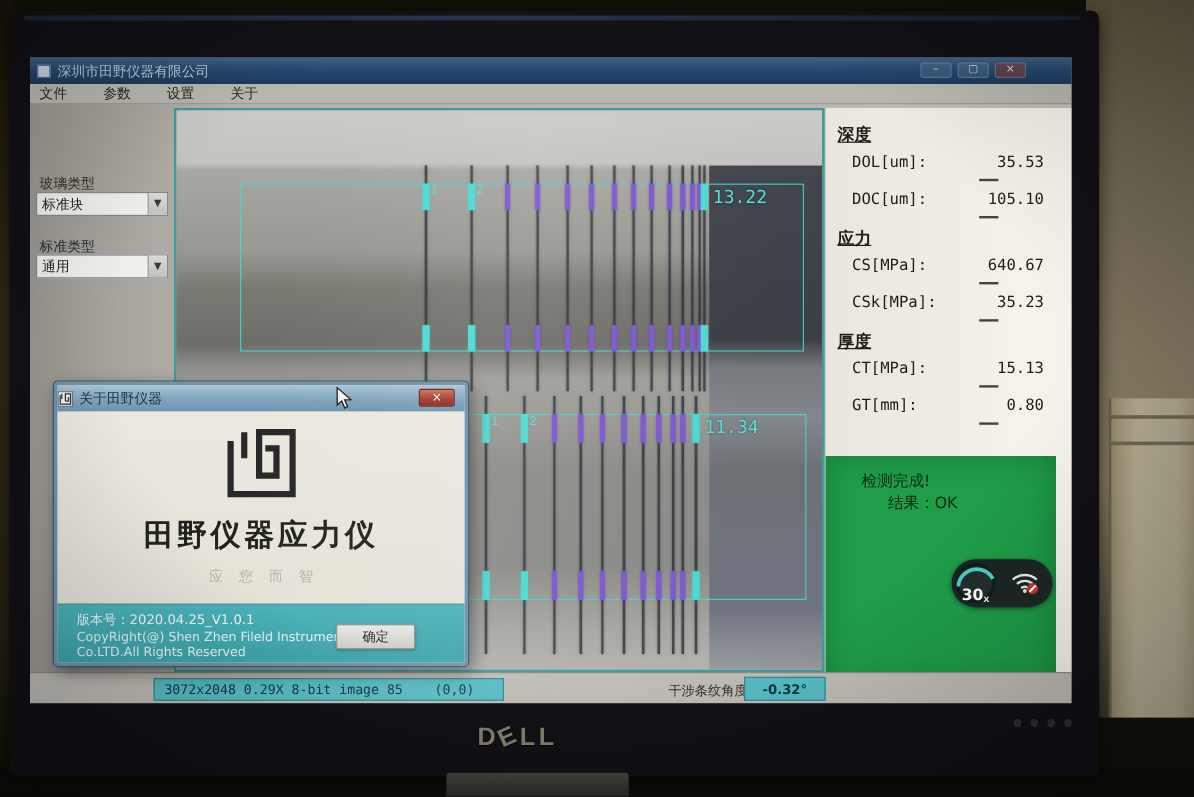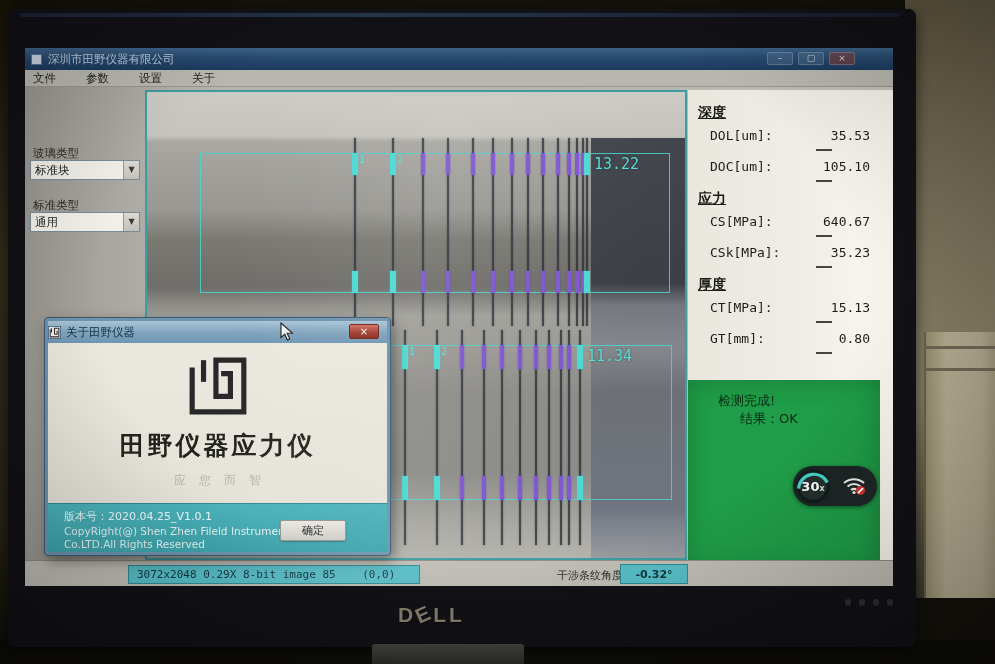--- a/index.html
+++ b/index.html
@@ -116,21 +116,21 @@
   #dlg-copy2{left:16px;top:34px;font-size:10.5px;color:#e4f2f2;}
   #ok-btn{left:232px;top:16px;width:66px;height:21px;background:linear-gradient(180deg,#eae8e2,#ceccc6);
     border:1px solid #95938c;border-radius:2px;font-size:11px;color:#222;text-align:center;line-height:19px;
     box-shadow:0 1px 2px rgba(0,0,0,0.25);}
   #cursor{left:255px;top:274px;z-index:55;}
 
   
   #badge{left:768px;top:418px;width:84px;height:40px;z-index:80;background:#1b2422;border-radius:20px;
     box-shadow:0 1px 4px rgba(0,0,0,0.5);}
   #badge-ring{position:absolute;left:2px;top:2px;}
-  #badge-num{position:absolute;left:2px;top:2px;width:36px;height:36px;display:flex;align-items:center;
+  #badge-num{position:absolute;left:2px;top:2px;width:36px;height:36px;display:flex;align-items:flex-end;
     justify-content:center;color:#f2f4f3;font-size:13px;font-weight:bold;}
   #badge-num .unit{font-size:8px;color:#cfd4d2;margin-top:5px;}
   #badge-wifi{position:absolute;right:9px;top:9px;}
 
   
   #glare{left:25px;top:48px;width:868px;height:538px;z-index:65;pointer-events:none;
     background:linear-gradient(100deg,rgba(255,255,255,0) 22%,rgba(255,255,255,0.07) 42%,rgba(255,255,255,0.02) 55%,rgba(255,255,255,0) 65%);}
   #vignette{left:0;top:0;width:995px;height:664px;z-index:70;pointer-events:none;
     background:radial-gradient(ellipse at 48% 44%,rgba(0,0,0,0) 52%,rgba(0,0,0,0.30) 100%);}
 </style>

